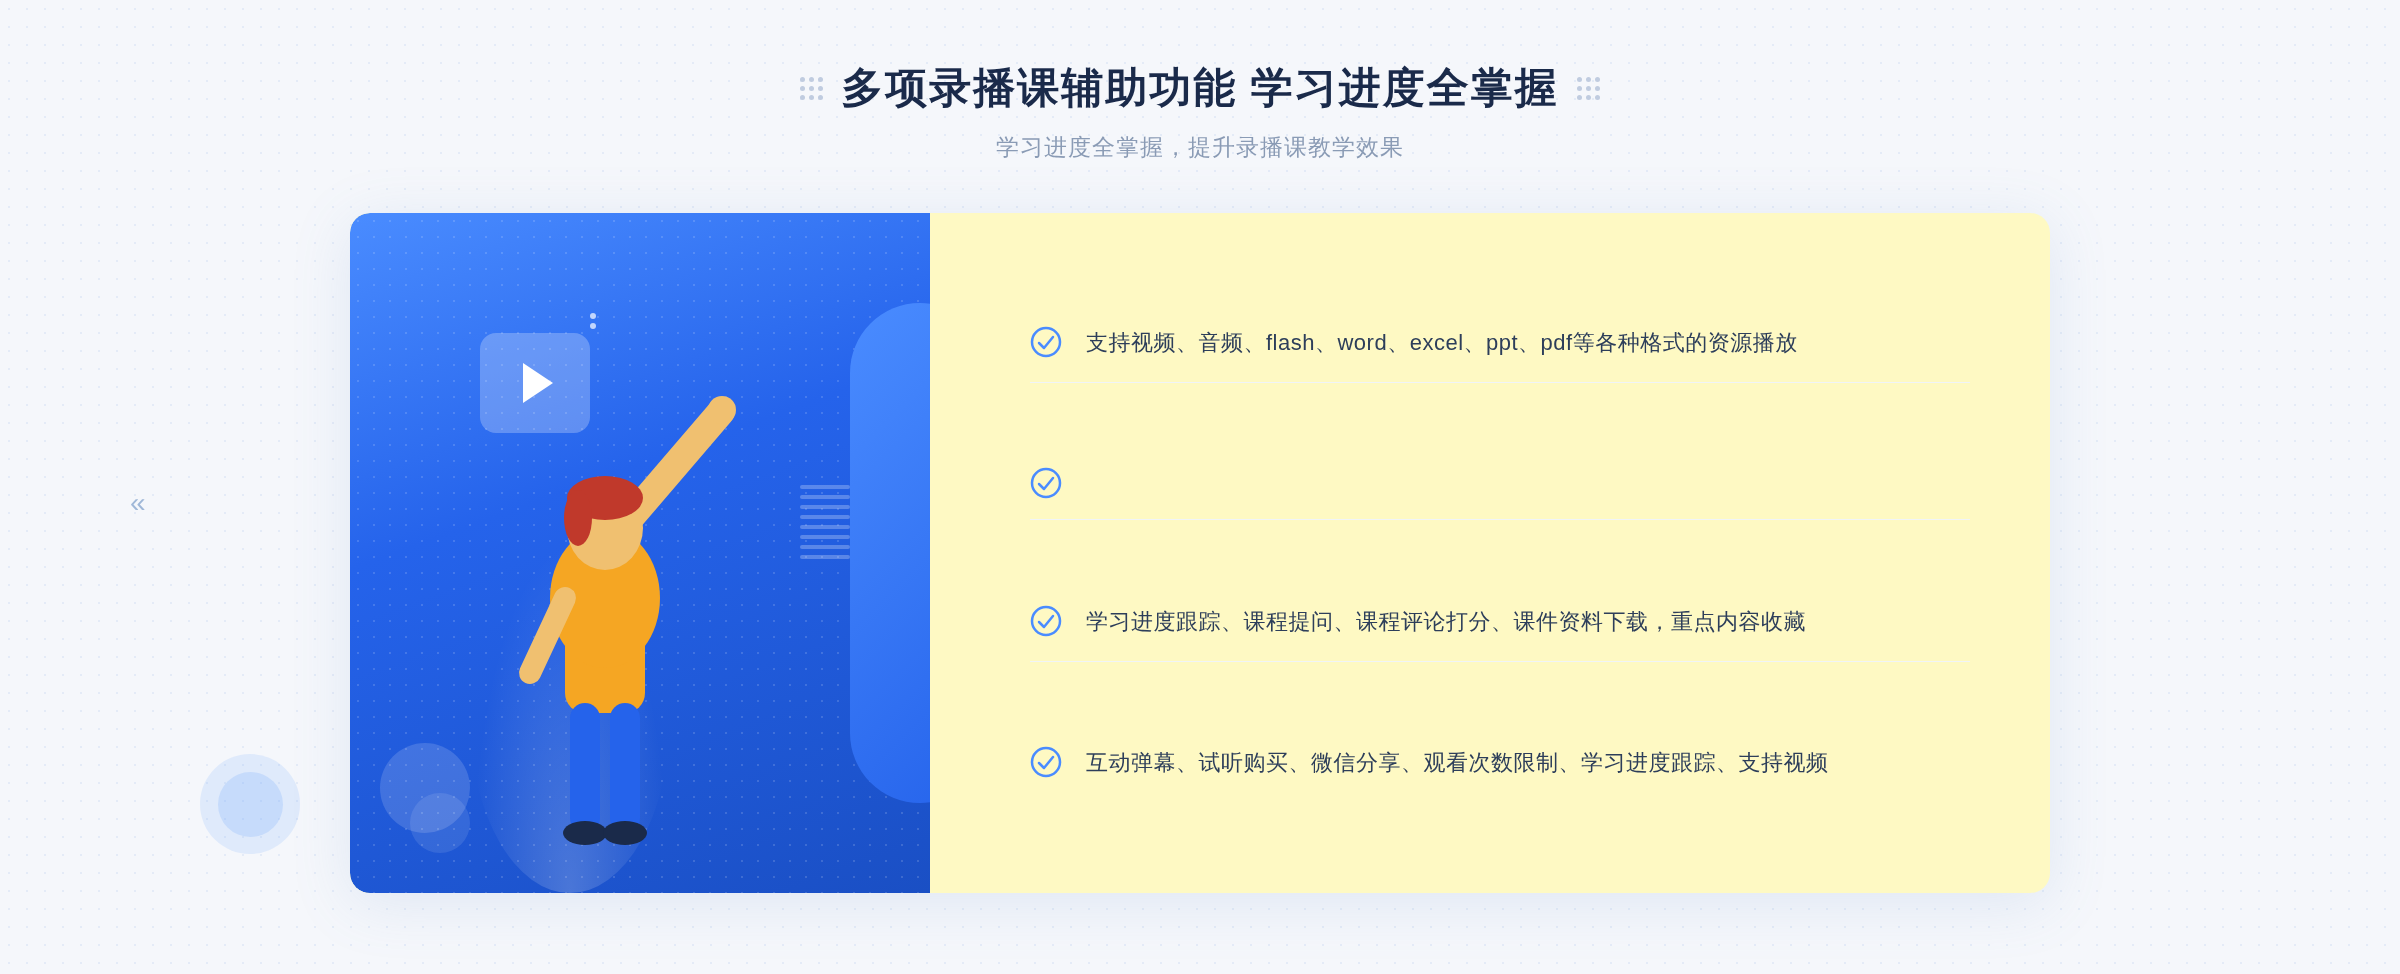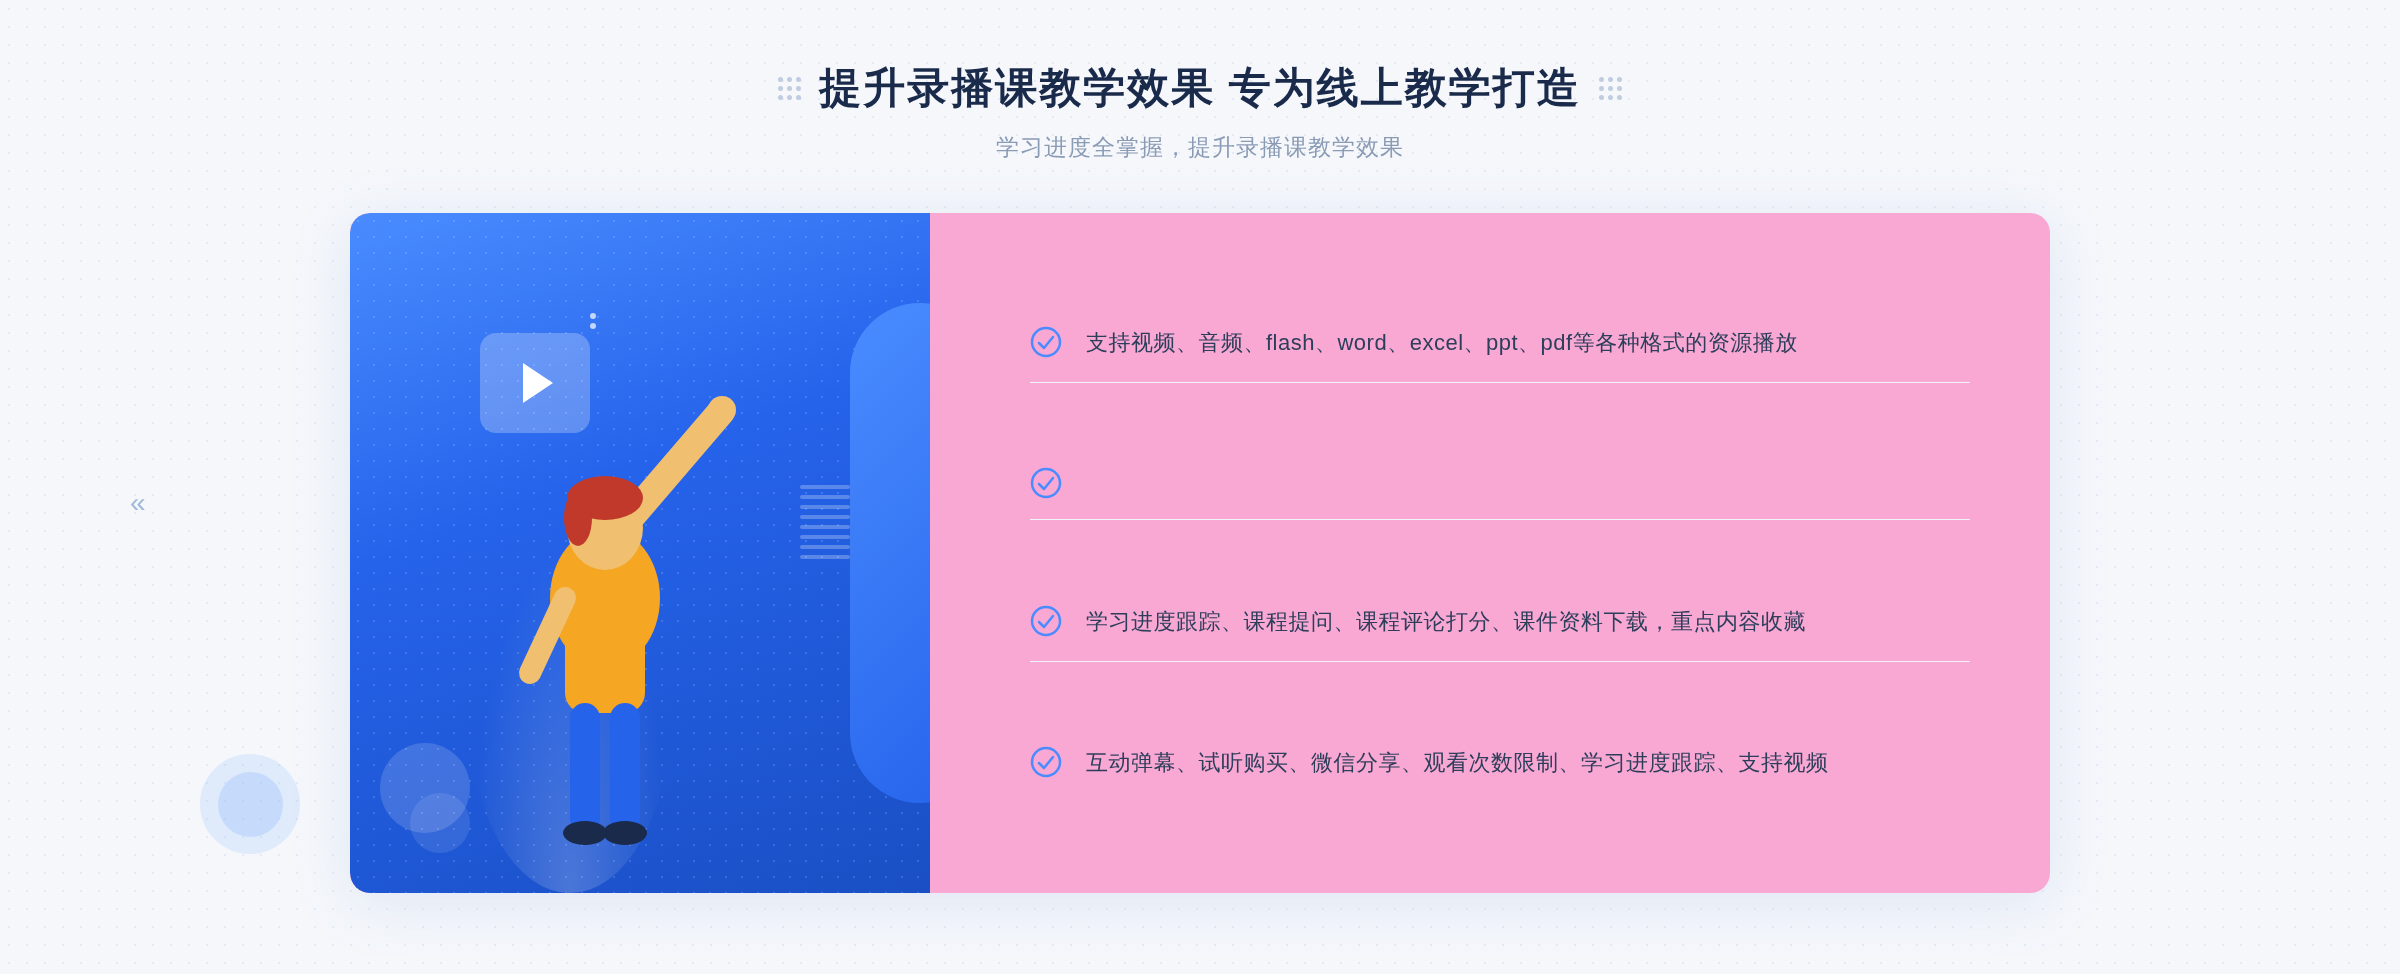--- a/index.html
+++ b/index.html
@@ -81,21 +81,21 @@
 
     .sub-title {
       font-size: 23px;
       color: #8a9bb5;
       letter-spacing: 1px;
       font-weight: 400;
     }
 
     .content-card {
       width: 1700px;
-      background: #f9a8d4;
+      background: #fef9c3;
       border-radius: 20px;
       box-shadow: 0 10px 60px rgba(100, 140, 200, 0.15);
       display: flex;
       flex-direction: row;
       overflow: hidden;
       position: relative;
       z-index: 1;
       min-height: 680px;
     }
 
@@ -326,21 +326,21 @@
         <span></span>
           <span></span>
           <span></span>
         <span></span>
           <span></span>
           <span></span>
         <span></span>
           <span></span>
           <span></span>
       </div>
-      <h1 class="main-title">提升录播课教学效果 专为线上教学打造</h1>
+      <h1 class="main-title">多项录播课辅助功能 学习进度全掌握</h1>
       <div class="title-dots-grid">
         <span></span>
           <span></span>
           <span></span>
         <span></span>
           <span></span>
           <span></span>
         <span></span>
           <span></span>
           <span></span>

